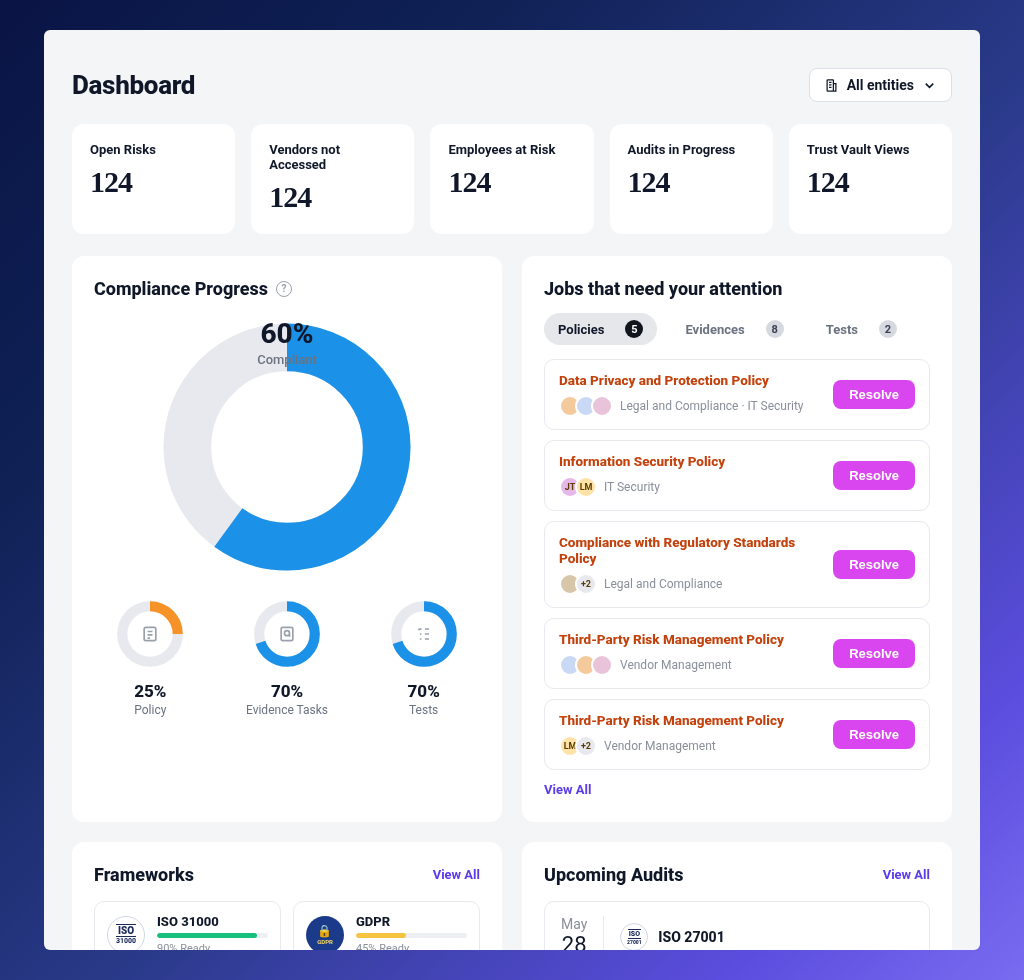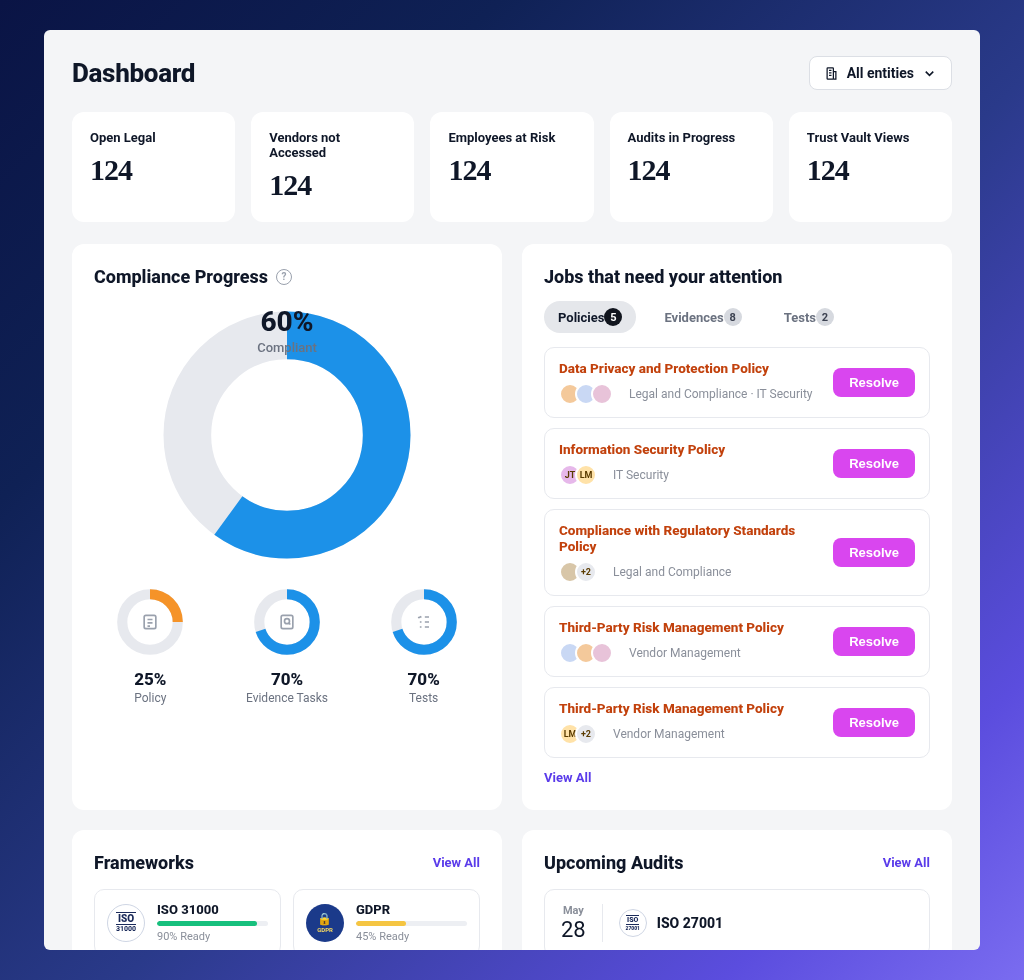--- a/index.html
+++ b/index.html
@@ -9,21 +9,21 @@
     width: 1024px;
     height: 980px;
     overflow: hidden;
     padding: 30px 44px;
   }
   .app {
     background: #f4f5f7;
     width: 936px;
     height: 920px;
     border-radius: 6px;
-    padding: 26px 28px 0;
+    padding: 38px 28px 0;
     overflow: hidden;
   }
   .header {
     display: flex;
     justify-content: space-between;
     align-items: center;
     margin-bottom: 22px;
   }
   .page-title {
     font-size: 26px;
@@ -120,41 +120,41 @@
   .mini-icon { position: absolute; inset: 0; display: flex; align-items: center; justify-content: center; }
   .mini-icon svg { width: 20px; height: 20px; stroke: #9aa1ad; fill: none; stroke-width: 2; }
   .mini-pct { font-size: 17px; font-weight: 800; color: #0f1728; margin-top: 10px; }
   .mini-label { font-size: 12px; color: #6b7280; margin-top: 2px; }
 
   
   .tabs {
     display: flex; gap: 14px; margin-top: 14px; margin-bottom: 14px;
   }
   .tab {
-    display: inline-flex; align-items: center; gap: 0;
+    display: inline-flex; align-items: center; gap: 21px;
     padding: 7px 14px; border-radius: 999px;
     font-size: 13px; font-weight: 700; color: #6b7280; cursor: pointer;
   }
   .tab.active { background: #e5e7eb; color: #0f1728; }
   .tab .badge {
     background: #11151e; color: #fff; border-radius: 999px;
     min-width: 18px; height: 18px; padding: 0 5px;
     display: inline-flex; align-items: center; justify-content: center;
     font-size: 11px; font-weight: 700;
   }
   .tab:not(.active) .badge { background: #d6d9df; color: #3b4150; }
   .job-list { display: flex; flex-direction: column; gap: 10px; }
   .job-card {
     border: 1px solid #e7e9ee; border-radius: 10px;
     padding: 12px 14px;
     display: flex; align-items: center; justify-content: space-between;
   }
   .job-left { display: flex; flex-direction: column; gap: 7px; }
   .job-title { font-size: 13.5px; font-weight: 800; color: #c2410c; }
-  .job-meta { display: flex; align-items: center; gap: 16px; }
+  .job-meta { display: flex; align-items: center; gap: 7px; }
   .avatars { display: flex; }
   .avatar {
     width: 22px; height: 22px; border-radius: 50%;
     border: 2px solid #fff; margin-left: -6px;
     display: inline-flex; align-items: center; justify-content: center;
     font-size: 9px; font-weight: 700; color: #5a3b00;
   }
   .avatar:first-child { margin-left: 0; }
   .job-dept { font-size: 12px; color: #8a8f9a; }
   .resolve-btn {
@@ -190,21 +190,21 @@
   .fw-name { font-size: 13px; font-weight: 800; color: #0f1728; margin-bottom: 4px; }
   .fw-bar { height: 5px; background: #edeff3; border-radius: 3px; overflow: hidden; margin-bottom: 4px; }
   .fw-bar-fill { height: 100%; border-radius: 3px; }
   .fw-ready { font-size: 11px; color: #8a8f9a; }
 
   .audit-card {
     border: 1px solid #e7e9ee; border-radius: 10px;
     padding: 14px 16px; display: flex; align-items: center; gap: 16px;
   }
   .audit-date { text-align: center; padding-right: 16px; border-right: 1px solid #e7e9ee; }
-  .audit-month { font-size: 11px; color: #8a8f9a; font-weight: 700; }
+  .audit-month { font-size: 14px; color: #8a8f9a; font-weight: 400; }
   .audit-day { font-size: 22px; font-weight: 400; color: #0f1728; }
   .audit-name { font-size: 14px; font-weight: 800; color: #0f1728; display: flex; align-items: center; gap: 10px; }
 </style>
 </head>
 <body>
 
 <div class="app">
 
   <div class="header">
     <div class="page-title">Dashboard</div>
@@ -215,21 +215,21 @@
         </svg>
       <span>All entities</span>
       <svg viewBox="0 0 24 24" fill="none" stroke="#0f1728" stroke-width="2.5">
           <path d="M6 9l6 6 6-6"></path>
         </svg>
     </div>
   </div>
 
   <div class="stat-row" id="stat-row">
       <div class="stat-card">
-        <div class="label">Open Legal</div>
+        <div class="label">Open Risks</div>
                <div class="value">124</div>
       </div>
       <div class="stat-card">
         <div class="label">Vendors not Accessed</div>
                <div class="value">124</div>
       </div>
       <div class="stat-card">
         <div class="label">Employees at Risk</div>
                <div class="value">124</div>
       </div>

